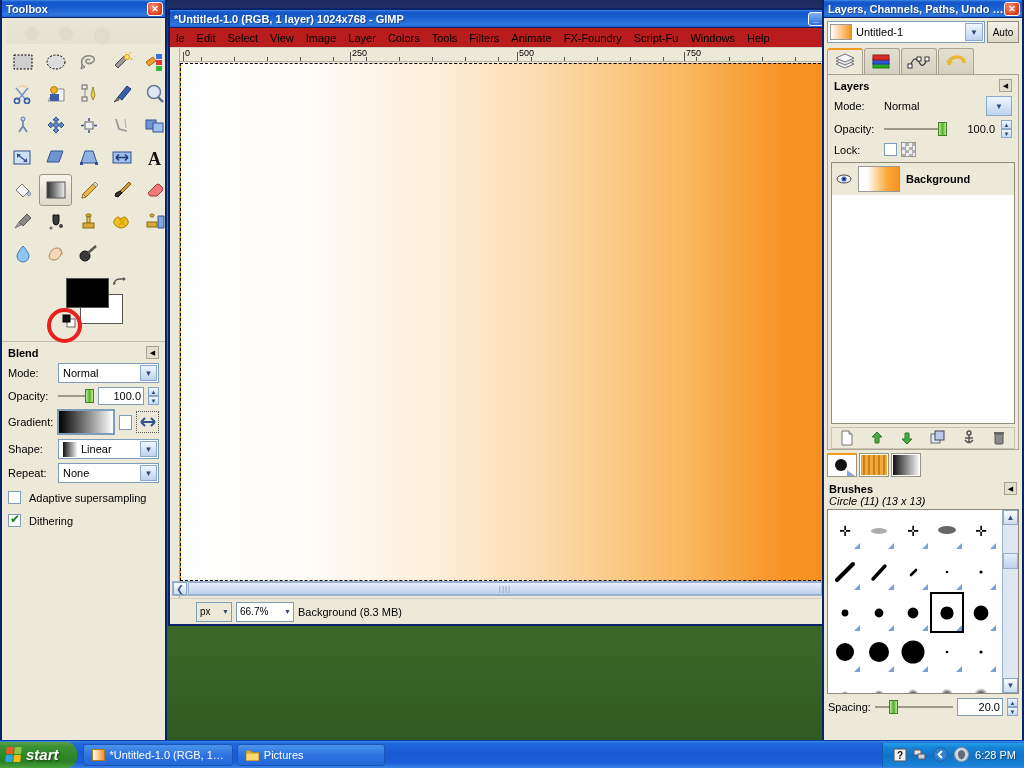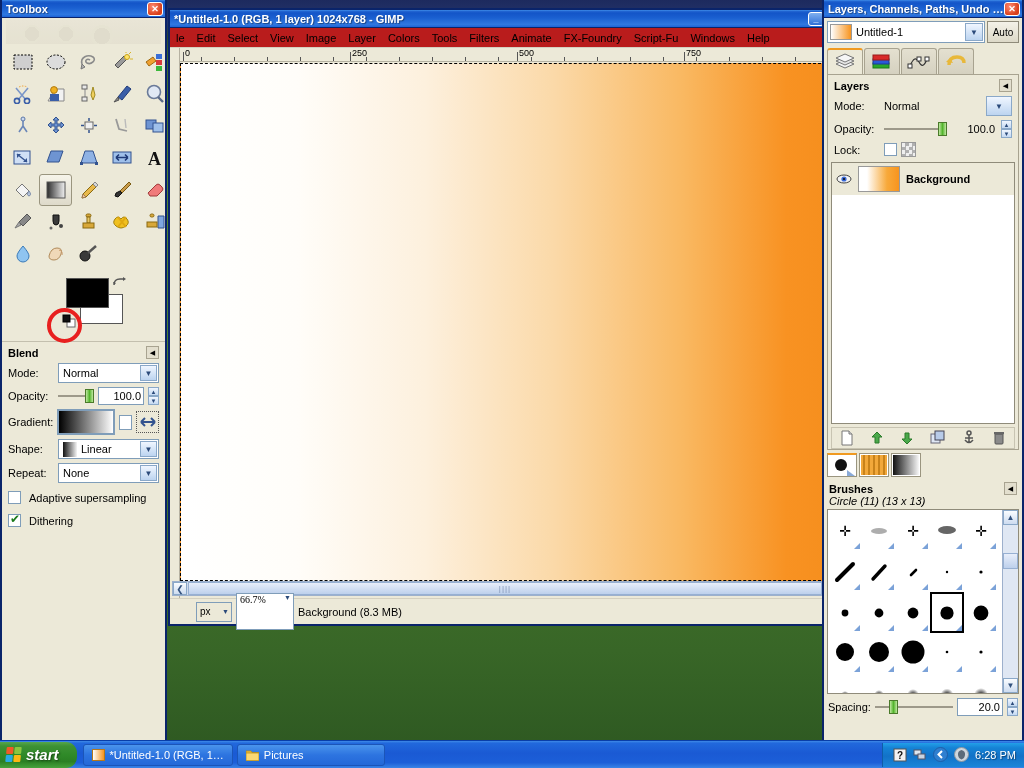--- a/index.html
+++ b/index.html
@@ -141,22 +141,22 @@
              background:#cfd9ea; border:1px solid #9db0cc; display:flex; align-items:center;}
   .hs-left { width:14px; height:13px; display:flex; align-items:center; justify-content:center;
              background:linear-gradient(180deg,#fafcff,#cddcf0); border:1px solid #8aa8c8; font-size:9px; color:#33527e;}
   .hs-thumb{ flex:1; height:13px; margin:0 1px;
              background:linear-gradient(180deg,#e8eefa,#bdd0ec); border:1px solid #97b0d2;
              display:flex; align-items:center; justify-content:center; color:#7f93b5; font-size:8px; letter-spacing:1px;}
   .statusbar{ position:absolute; left:0; right:0; bottom:0; height:26px; background:#ece9d8;
               display:flex; align-items:center; gap:4px; padding-left:26px; border-top:1px solid #d4d0c0;}
   .unitcombo { width:36px; height:20px; border:1px solid #7f9db9; background:#ece9d8;
                display:flex; align-items:center; font-size:10px; padding-left:3px; position:relative;}
-  .zoomcombo { width:58px; height:37px; border:1px solid #7f9db9; background:#fff;
-               display:flex; align-items:flex-start; font-size:10px; padding-left:3px; position:relative;font-family:Liberation Serif, serif;}
+  .zoomcombo { width:58px; height:20px; border:1px solid #7f9db9; background:#fff;
+               display:flex; align-items:center; font-size:10px; padding-left:3px; position:relative;}
   .cbarrow { position:absolute; right:2px; font-size:7px; color:#2b4a7a; }
   .statustxt { font-size:11px; color:#000; }
 
   
   #dock { left:822px; top:0; width:202px; height:740px; border:2px solid #0a246a; border-top:none; }
   .dock-body{ background:#ece9d8; height:100%; display:flex; flex-direction:column; }
   .img-select { display:flex; align-items:center; gap:2px; padding:3px; }
   .isel-main { flex:1; height:22px; background:#fff; border:1px solid #7f9db9;
                display:flex; align-items:center; gap:4px; padding-left:2px; position:relative; font-size:11px;}
   .isel-thumb{ width:22px; height:16px; background:linear-gradient(90deg,#fff,#f7941e); border:1px solid #999;}

